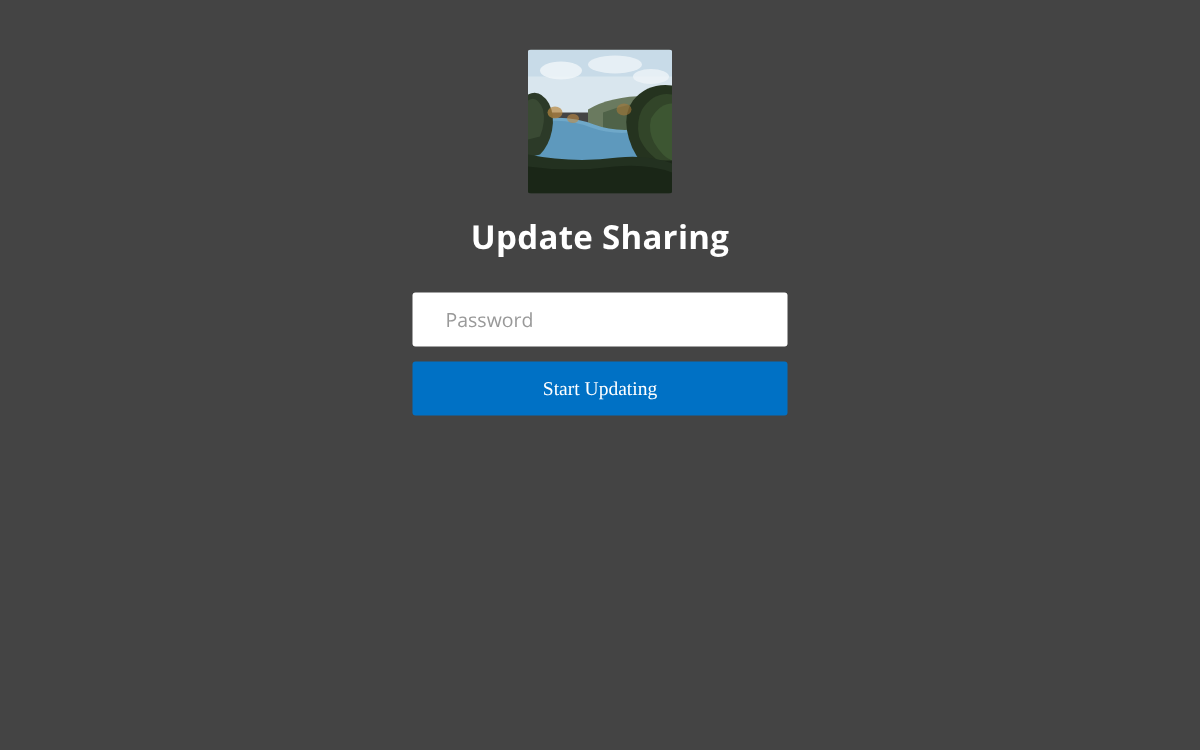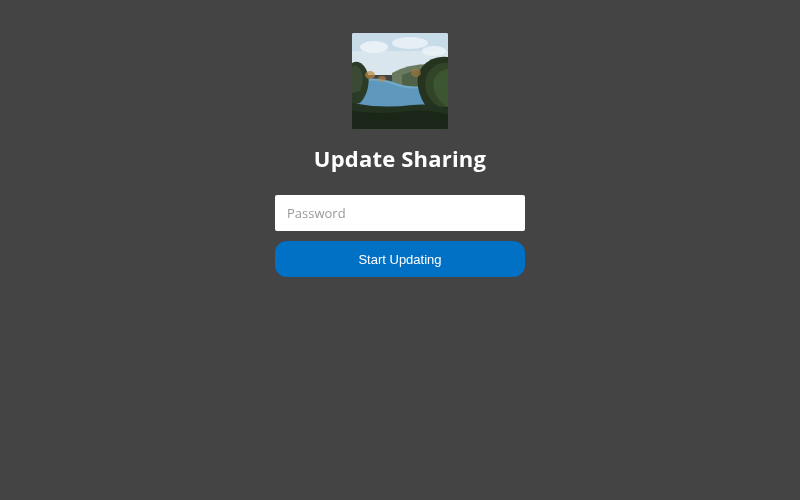--- a/index.html
+++ b/index.html
@@ -42,38 +42,38 @@
       display: flex;
       flex-direction: column;
       gap: 10px;
     }
     .password-input {
       width: 100%;
       height: 36px;
       background: #ffffff;
       border: none;
       border-radius: 2px;
-      padding: 0 12px;
+      padding: 0 22px;
       font-size: 13px;
       font-family: inherit;
       color: #333;
       outline: none;
     }
     .password-input::placeholder {
       color: #999999;
     }
     .submit-button {
       width: 100%;
       height: 36px;
       background: #0071c5;
       color: #ffffff;
       border: none;
-      border-radius: 12px;
+      border-radius: 2px;
       font-size: 13px;
-      font-family: Liberation Sans, sans-serif;
+      font-family: Liberation Serif, serif;
       cursor: pointer;
       font-weight: 400;
     }
   </style>
 </head>
 <body>
 
 <div class="thumbnail">
   <svg viewBox="0 0 96 96" preserveAspectRatio="xMidYMid slice">
 

